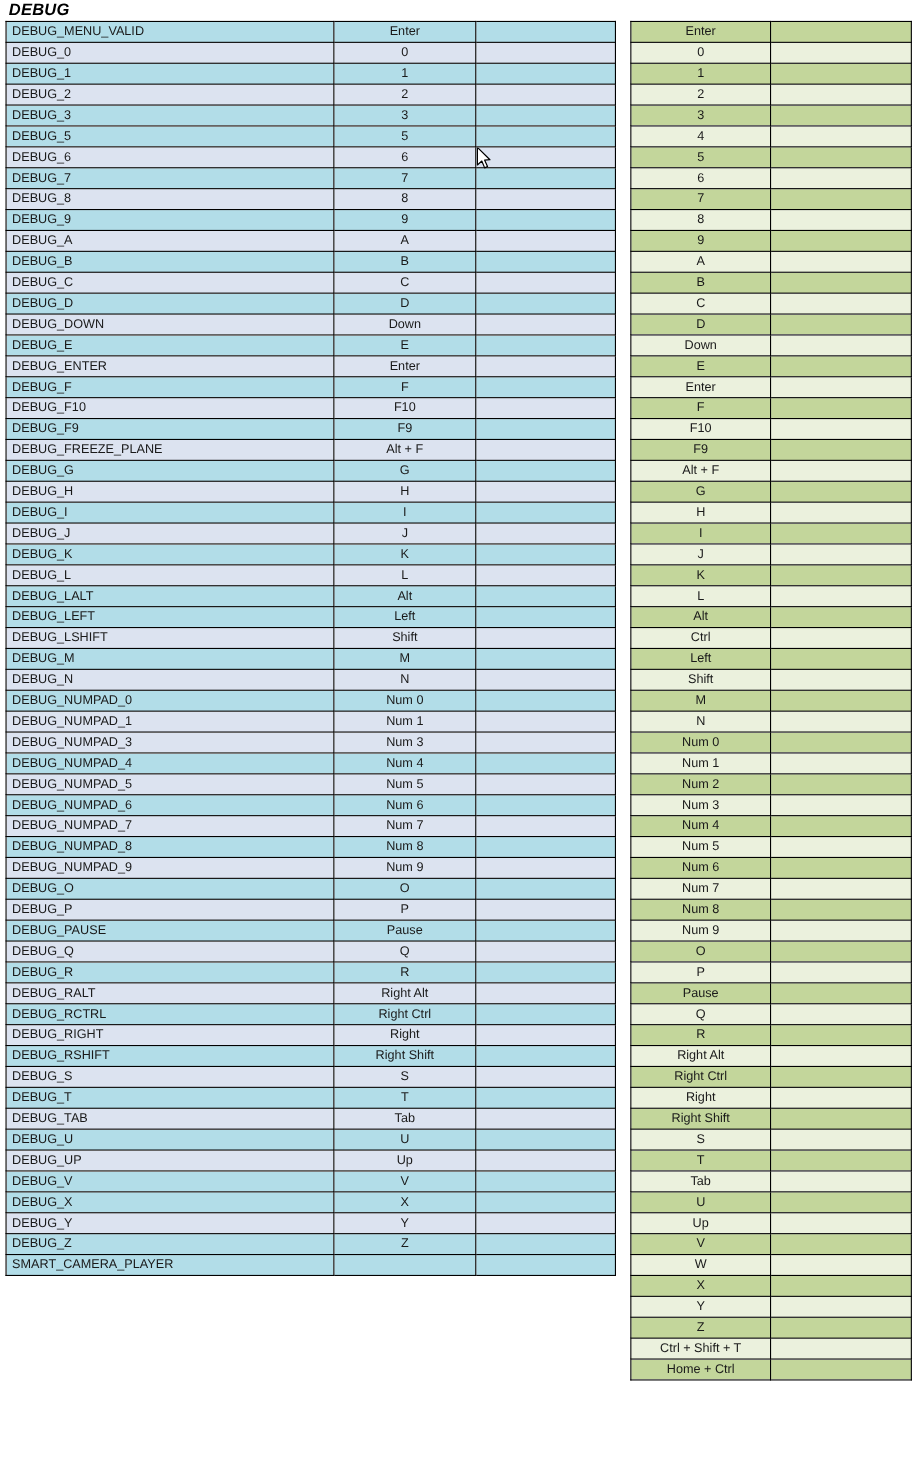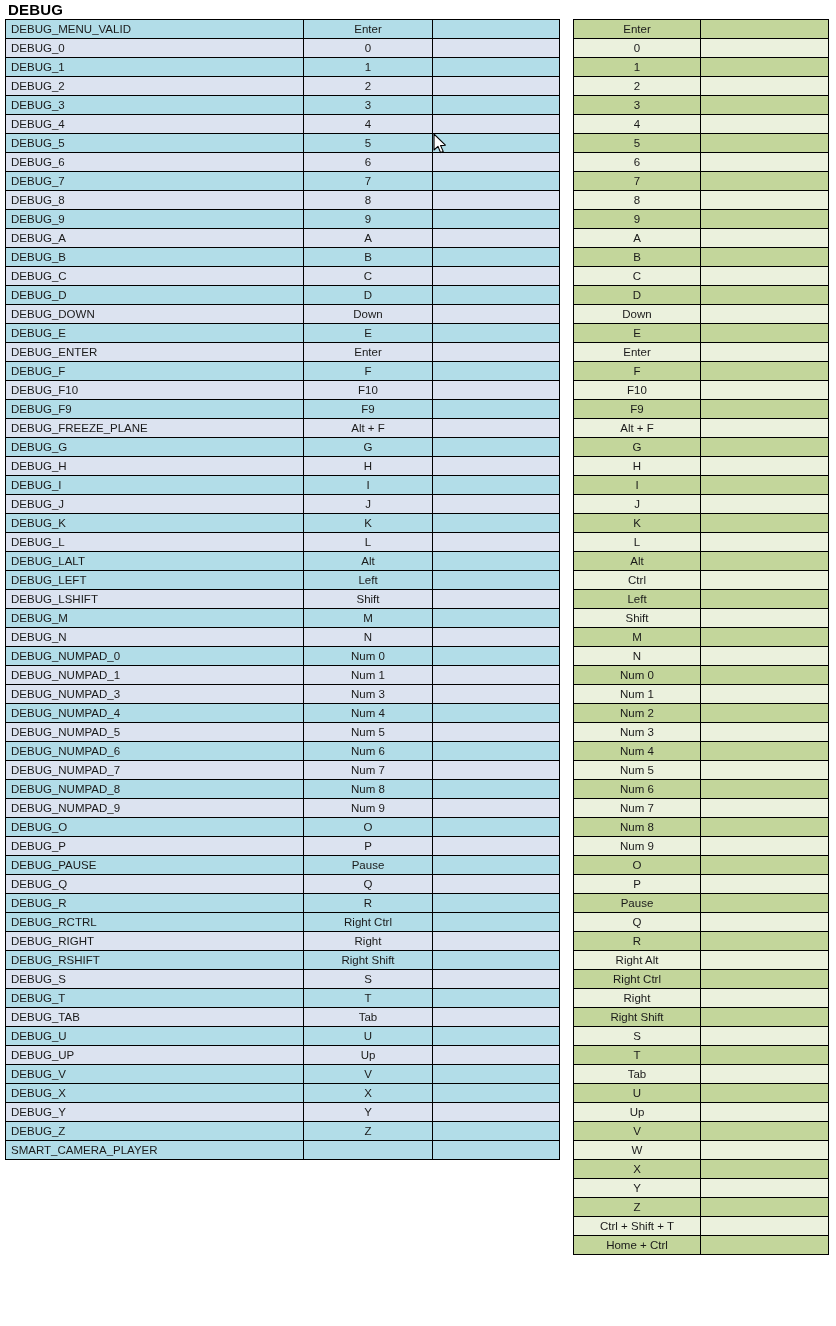--- a/index.html
+++ b/index.html
@@ -12,20 +12,21 @@
     position:relative;
   }
   #page-title{
     position:absolute;
     left:8px; top:0px;
     font-size:15px;
     font-weight:bold;
     color:#000000;
     line-height:19px;
     letter-spacing:0.2px;
+    font-style:italic;
   }
   .tables{
     position:absolute;
     left:0; top:19px;
     width:836px;
   }
   table{
     border-collapse:collapse;
     table-layout:fixed;
     position:absolute;
@@ -92,25 +93,20 @@
         <tr class="band-b blue">
           <td class="c-name">DEBUG_2</td>
           <td class="c-val">2</td>
           <td class="c-pad"></td>
         </tr>
         <tr class="band-a blue">
           <td class="c-name">DEBUG_3</td>
           <td class="c-val">3</td>
           <td class="c-pad"></td>
         </tr>
-        <tr class="band-b blue">
-          <td class="c-name">DEBUG_4</td>
-          <td class="c-val">4</td>
-          <td class="c-pad"></td>
-        </tr>
         <tr class="band-a blue">
           <td class="c-name">DEBUG_5</td>
           <td class="c-val">5</td>
           <td class="c-pad"></td>
         </tr>
         <tr class="band-b blue">
           <td class="c-name">DEBUG_6</td>
           <td class="c-val">6</td>
           <td class="c-pad"></td>
         </tr>
@@ -300,20 +296,25 @@
           <td class="c-pad"></td>
         </tr>
         <tr class="band-b blue">
           <td class="c-name">DEBUG_Q</td>
           <td class="c-val">Q</td>
           <td class="c-pad"></td>
         </tr>
         <tr class="band-a blue">
           <td class="c-name">DEBUG_R</td>
           <td class="c-val">R</td>
+          <td class="c-pad"></td>
+        </tr>
+        <tr class="band-b blue">
+          <td class="c-name">DEBUG_RALT</td>
+          <td class="c-val">Right Alt</td>
           <td class="c-pad"></td>
         </tr>
         <tr class="band-a blue">
           <td class="c-name">DEBUG_RCTRL</td>
           <td class="c-val">Right Ctrl</td>
           <td class="c-pad"></td>
         </tr>
         <tr class="band-b blue">
           <td class="c-name">DEBUG_RIGHT</td>
           <td class="c-val">Right</td>

